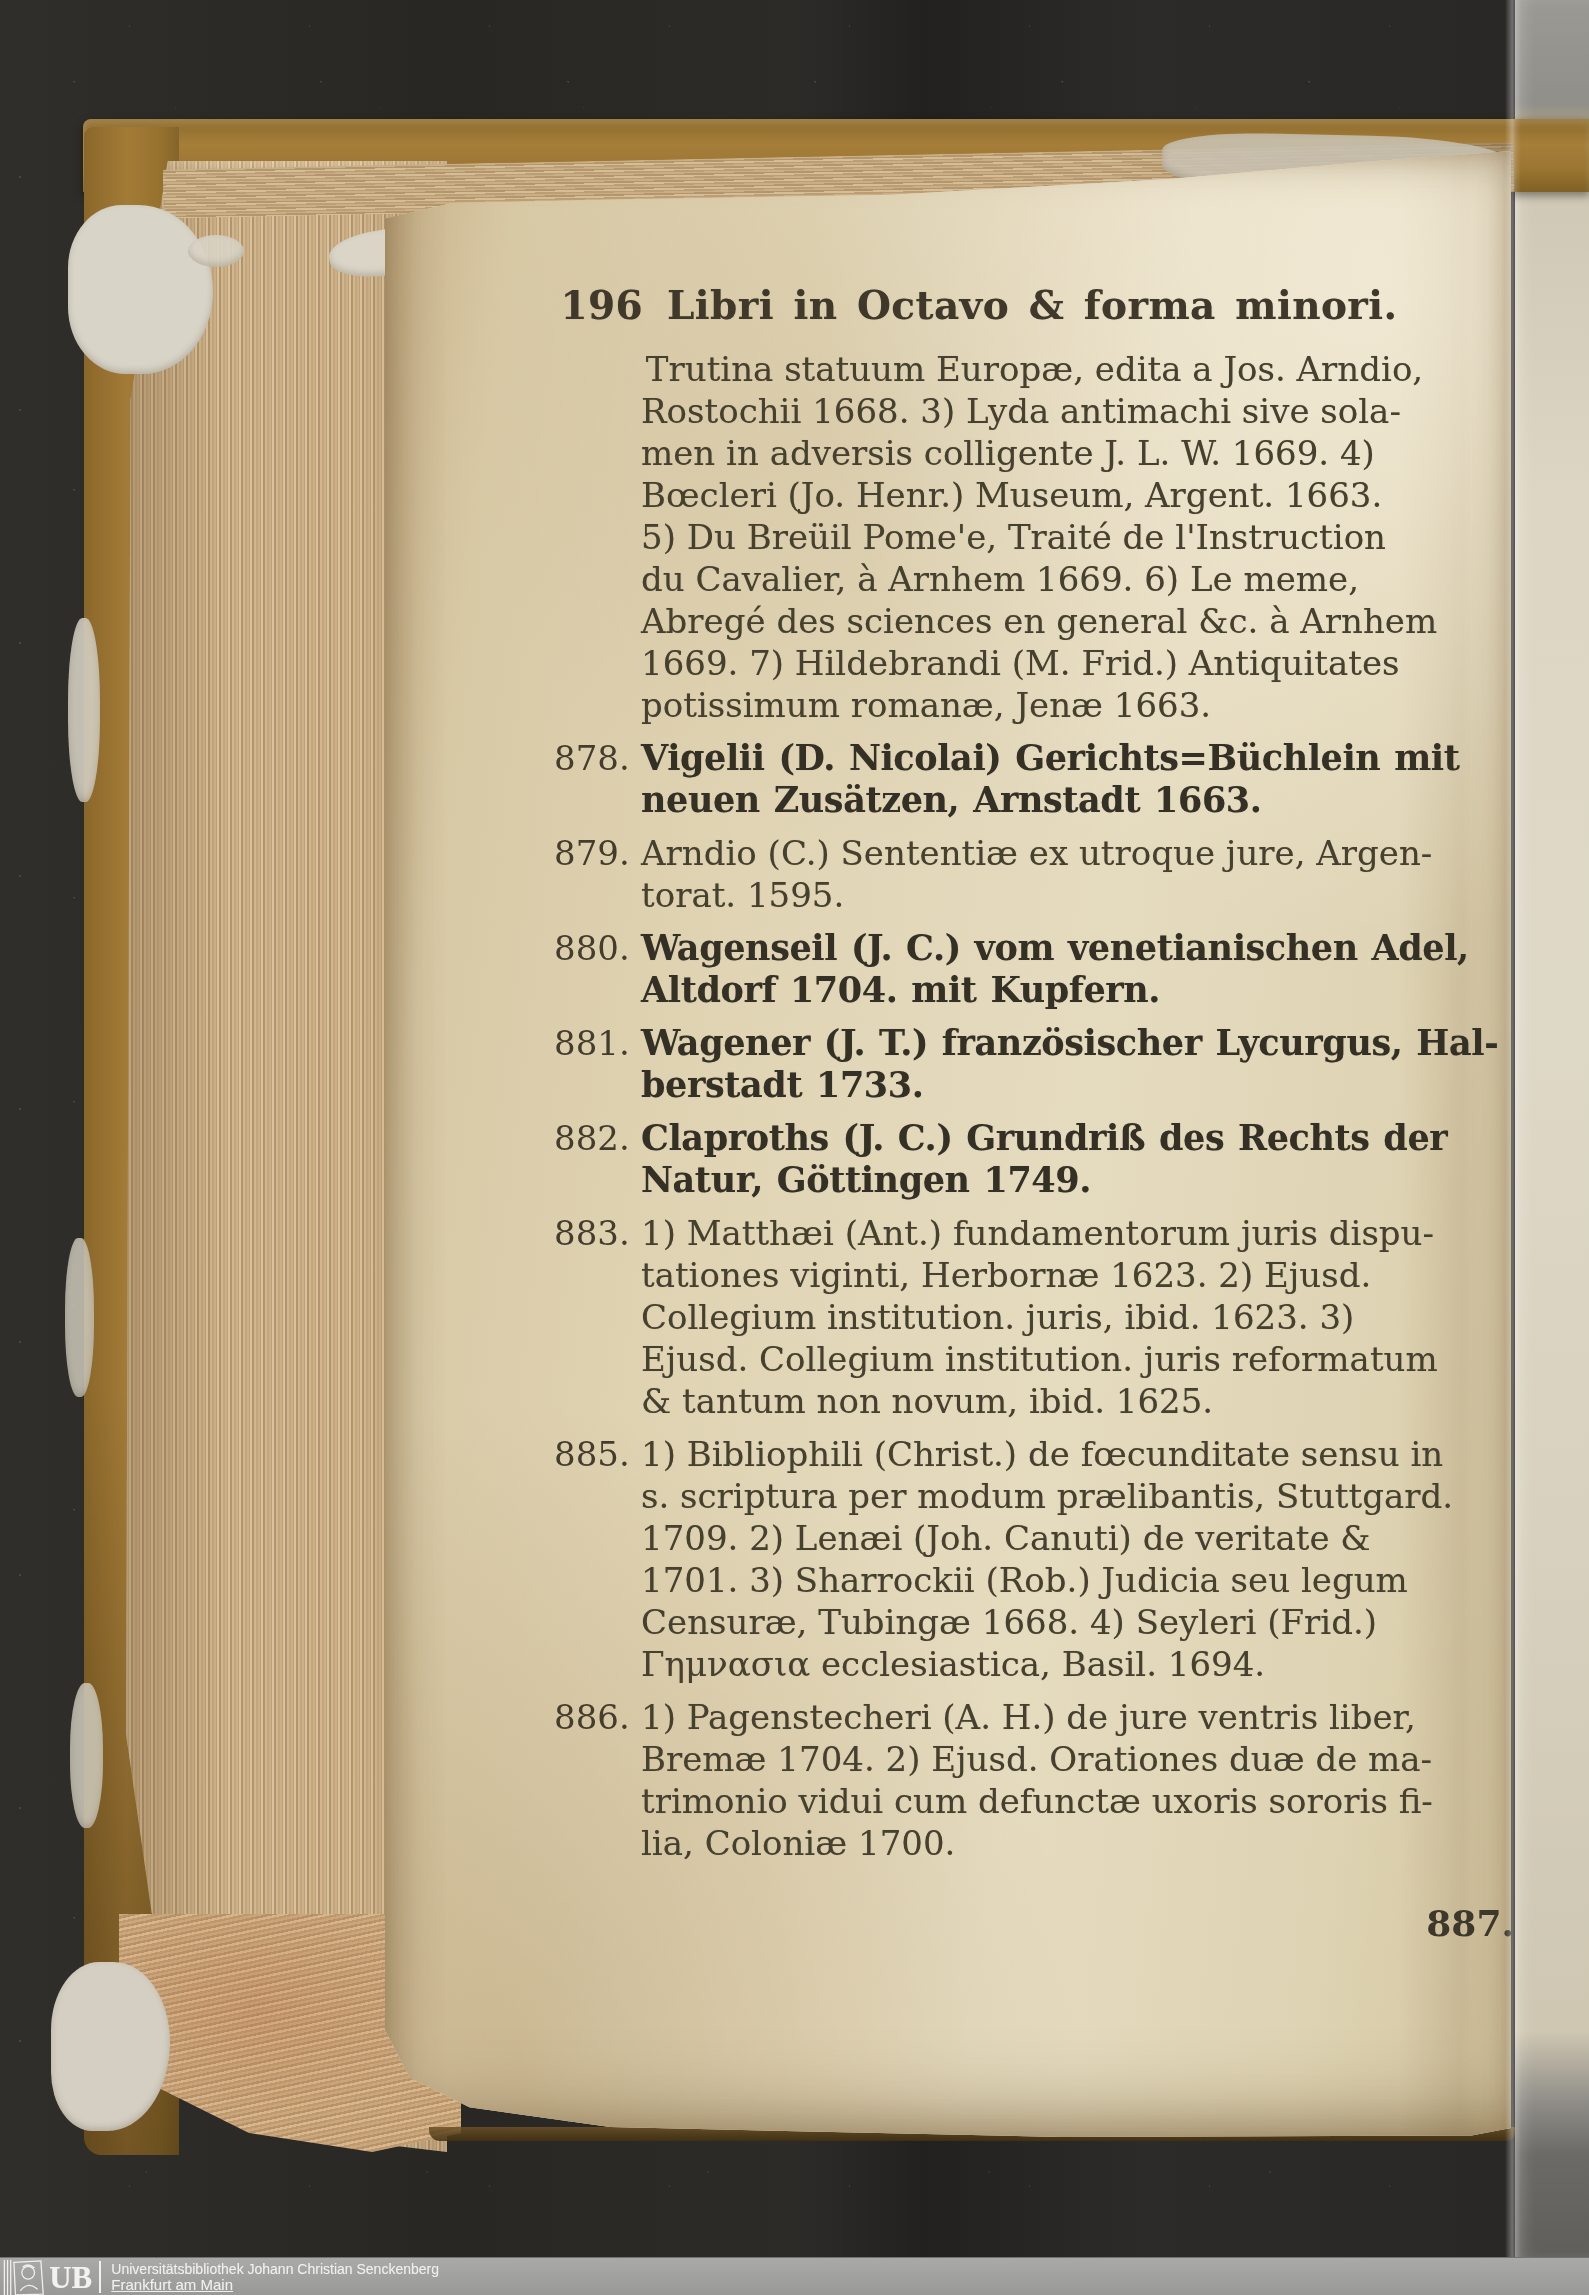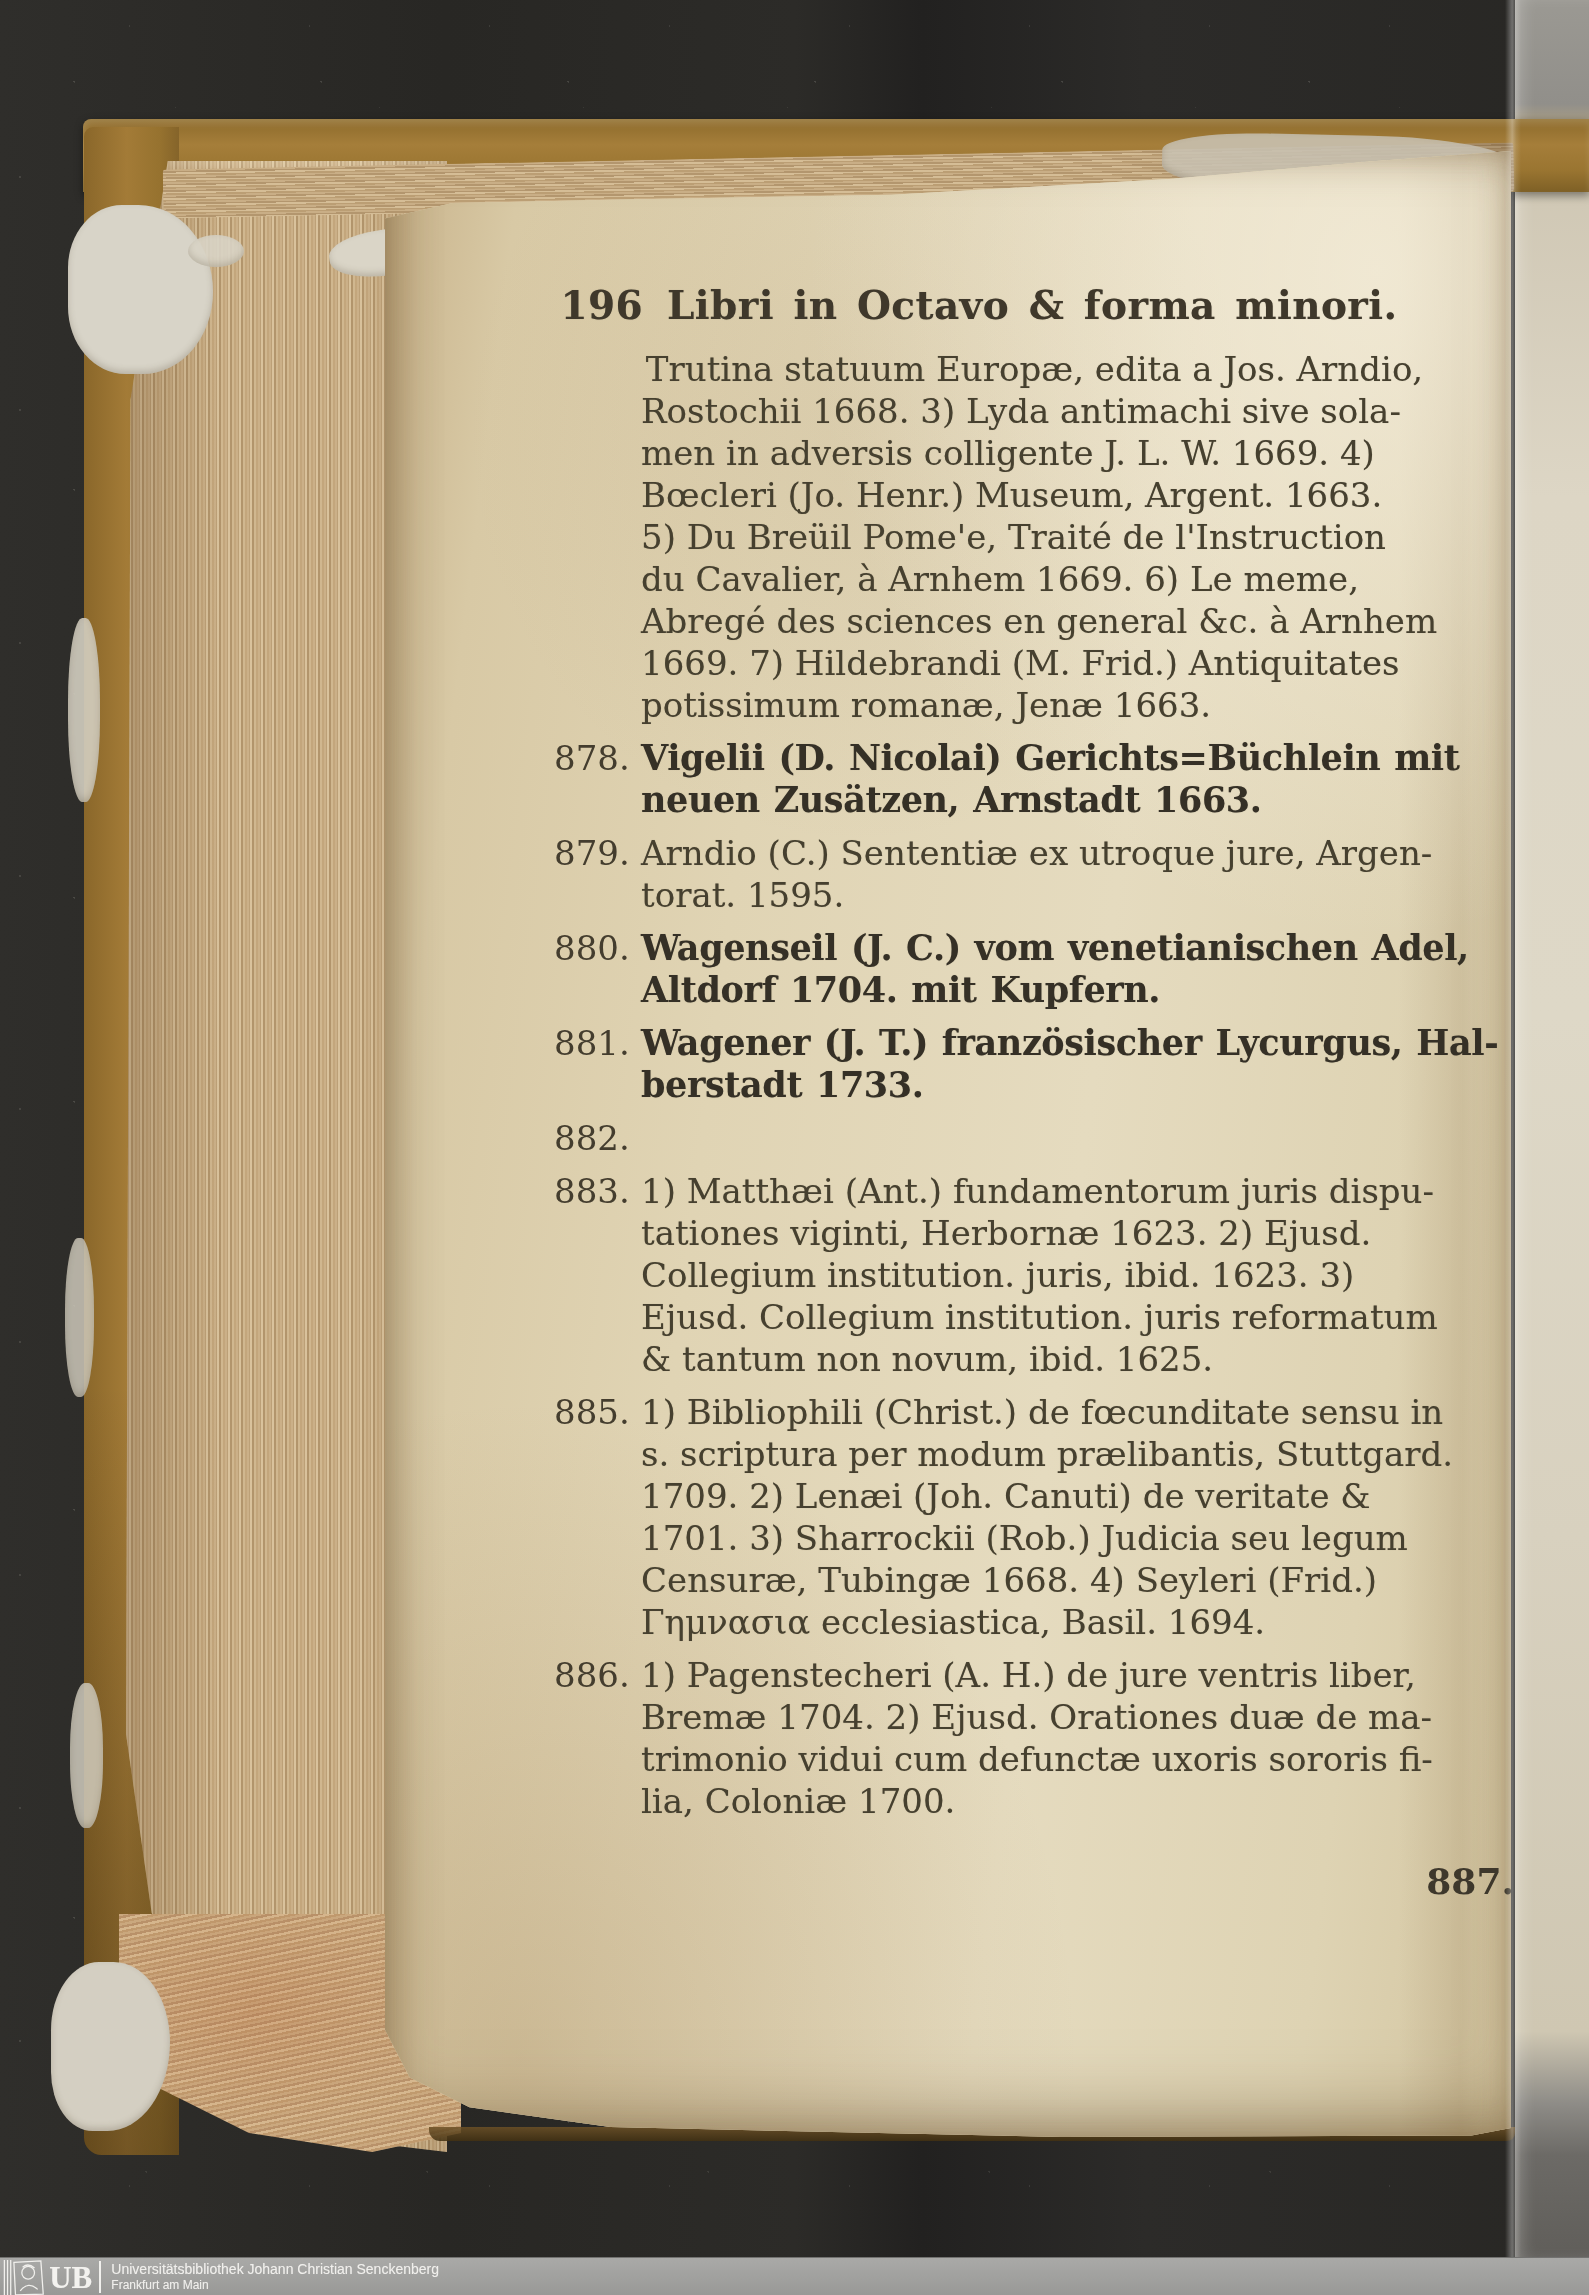--- a/index.html
+++ b/index.html
@@ -166,21 +166,21 @@
   .logo { display: flex; align-items: center; height: 38px; padding-left: 1.6px; }
   .logo svg { display: block; }
   .ub-letters {
     font-family: "Liberation Serif", serif; font-weight: 700;
     font-size: 31px; line-height: 35px; color: #f3f2ef; margin-left: 1.6px;
     text-shadow: 0 0 0.8px rgba(255,255,255,.4);
   }
   .logo-divider { width: 2.4px; height: 32px; background: #f1f0ed; margin-left: 6.4px; }
   .banner-text { margin-left: 10.3px; color: var(--banner-text, #f0efec); }
   .banner-line1 { font-size: 14px; line-height: 16px; text-shadow: 0 0 0.8px rgba(255,255,255,.35); }
-  .banner-line2 { font-size: 12px;  line-height: 16px; text-shadow: 0 0 0.8px rgba(255,255,255,.35); }
+  .banner-line2 { font-size: 15px;  line-height: 16px; text-shadow: 0 0 0.8px rgba(255,255,255,.35); text-decoration: underline; }
 </style>
 </head>
 <body>
 
 <div class="stage">
 
   <div class="backdrop"></div>
 
   <div class="side-strip"></div>
 
@@ -252,20 +252,24 @@
   <div class="entry">
     <div class="enum">881.</div>
     <div class="elines fraktur">
               <div class="tline">Wagener (J. T.) französischer Lycurgus, Hal-</div>
               <div class="tline">berstadt 1733.</div>
             </div>
   </div>
 
   <div class="entry">
     <div class="enum">882.</div>
+    <div class="elines fraktur">
+              <div class="tline">Claproths (J. C.) Grundriß des Rechts der</div>
+              <div class="tline">Natur, Göttingen 1749.</div>
+            </div>
   </div>
 
   <div class="entry">
     <div class="enum">883.</div>
     <div class="elines">
               <div class="tline">1) Matthæi (Ant.) fundamentorum juris dispu-</div>
               <div class="tline">tationes viginti, Herbornæ 1623.   2) Ejusd.</div>
               <div class="tline">Collegium institution. juris, ibid. 1623.   3)</div>
               <div class="tline">Ejusd. Collegium institution. juris reformatum</div>
               <div class="tline">&amp; tantum non novum, ibid. 1625.</div>

